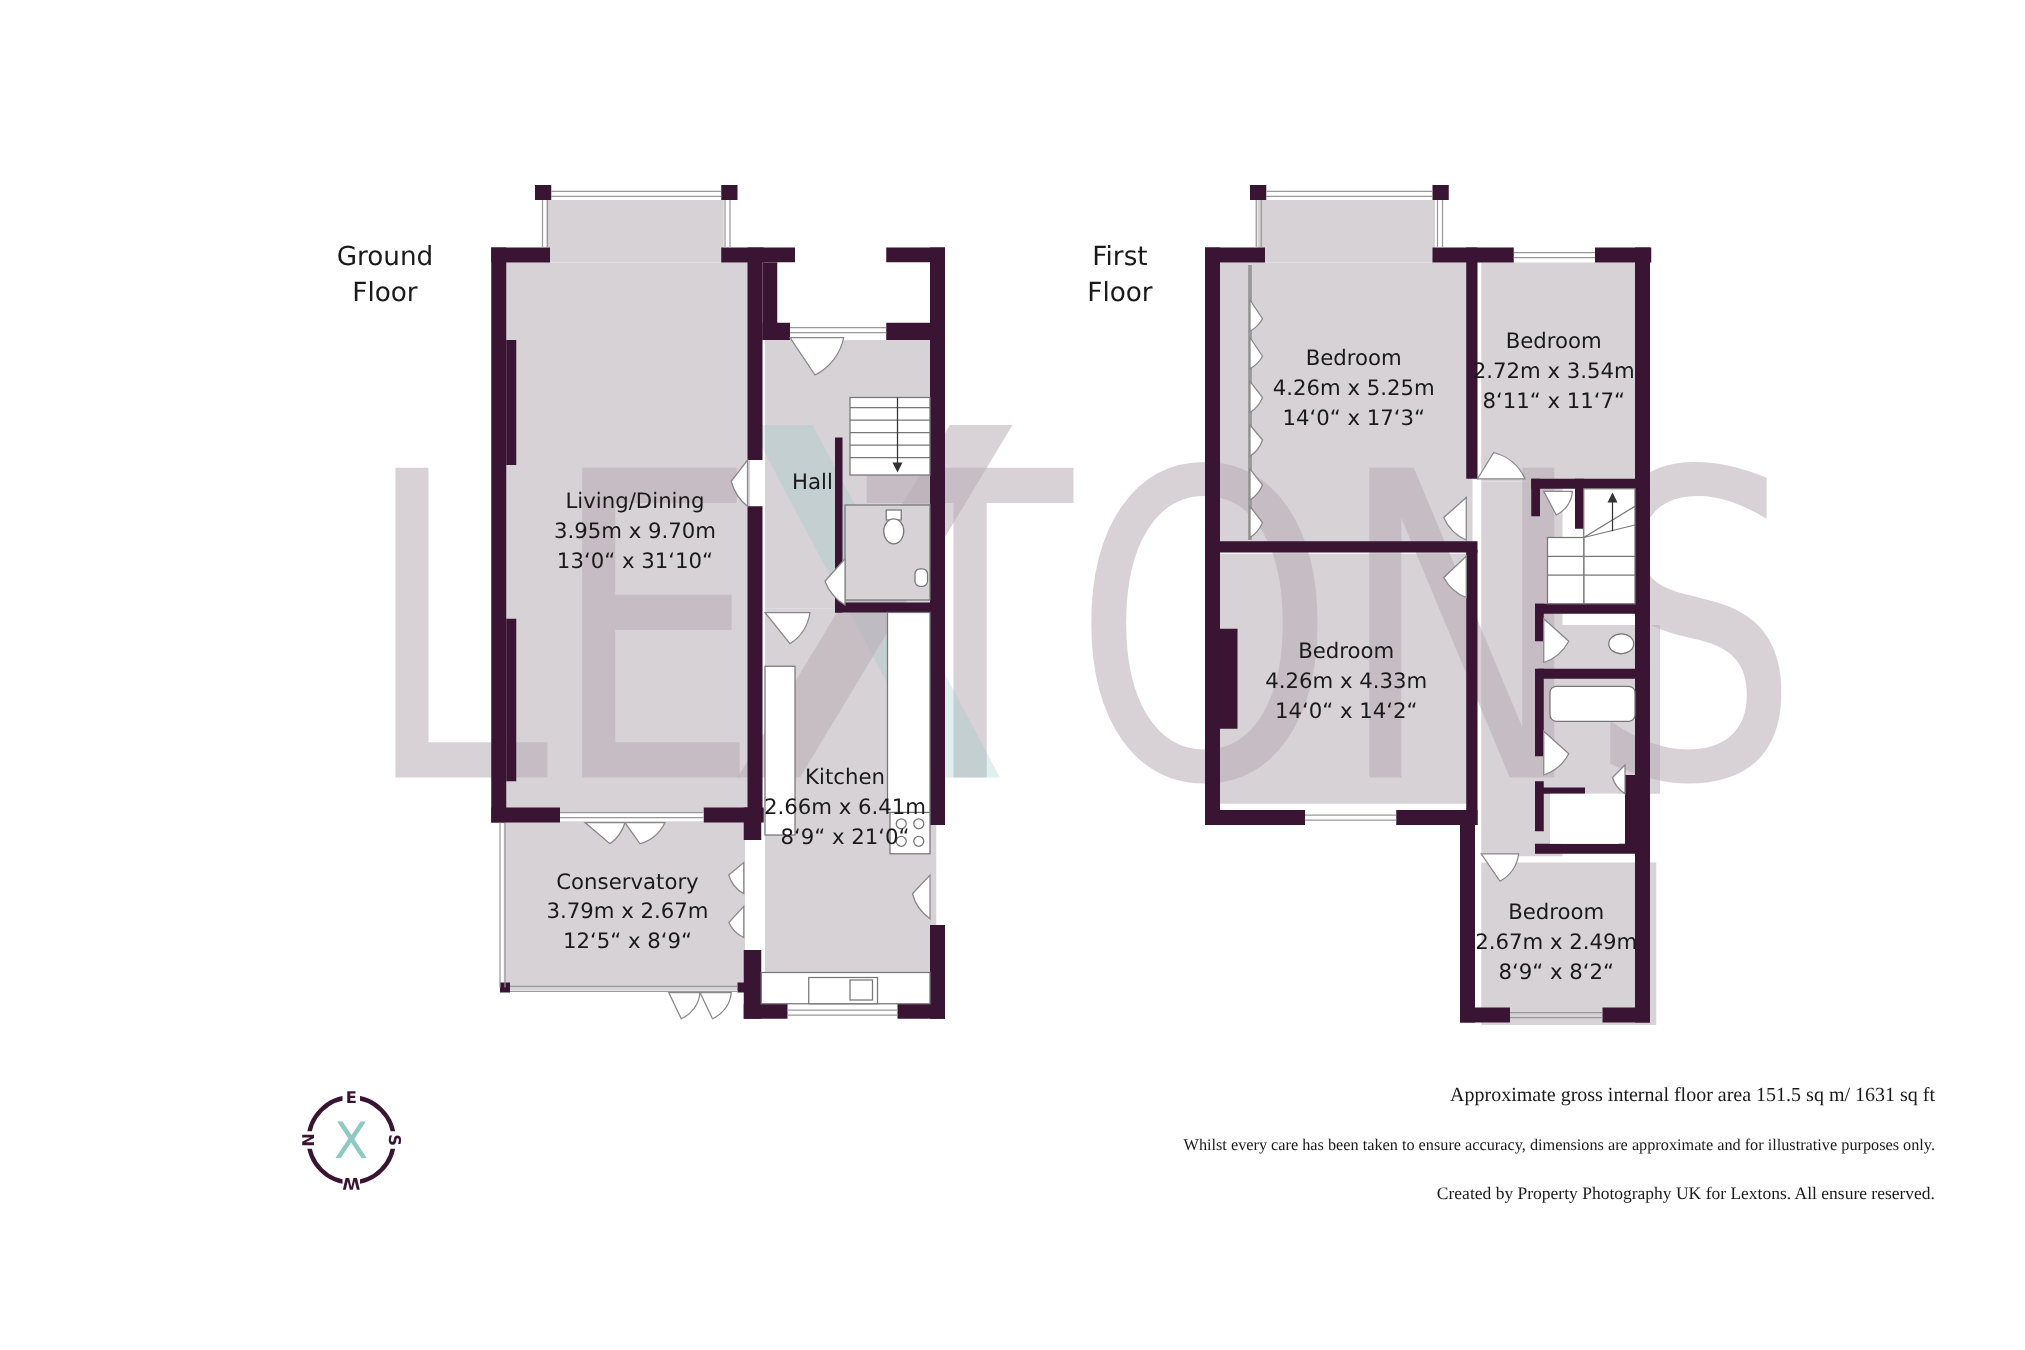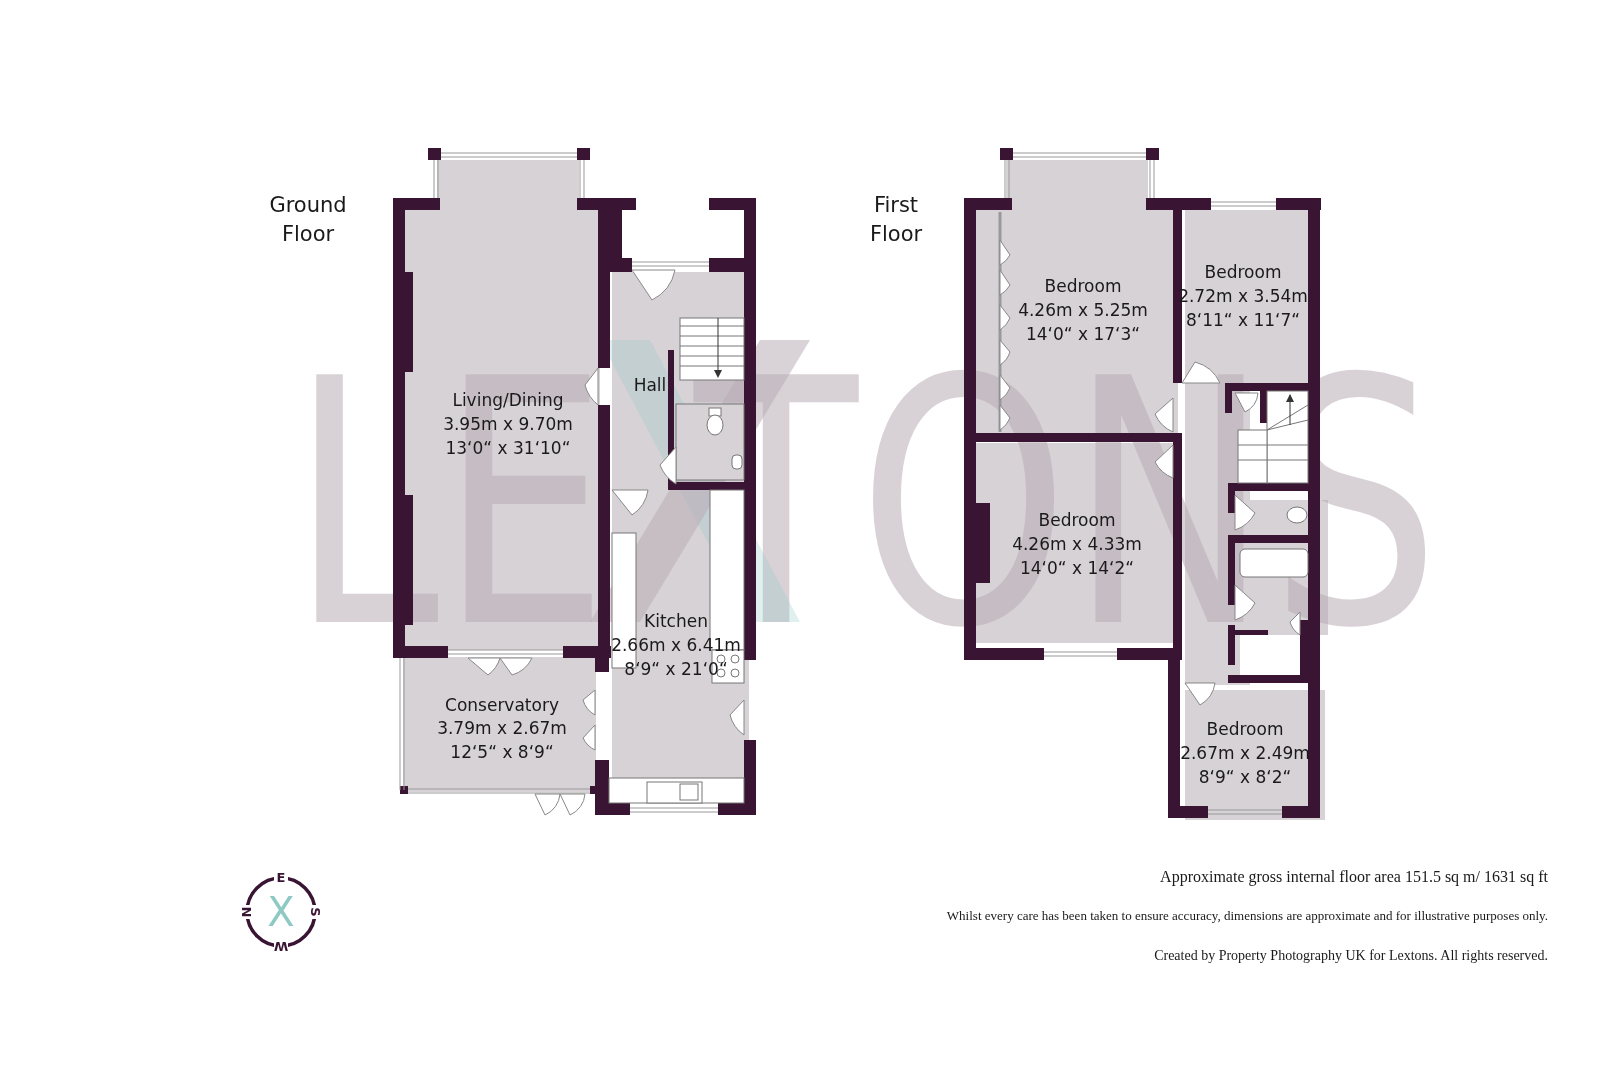--- a/index.html
+++ b/index.html
@@ -296,13 +296,13 @@
     <text x="0" y="-30" font-size="13" font-weight="bold" fill="#3a1533" text-anchor="middle">E</text>
     <text x="0" y="40" font-size="13" font-weight="bold" fill="#3a1533" text-anchor="middle" transform="rotate(180,0,35)">W</text>
     <text x="-35" y="5" font-size="13" font-weight="bold" fill="#3a1533" text-anchor="middle" transform="rotate(-90,-35,0)">N</text>
     <text x="35" y="5" font-size="13" font-weight="bold" fill="#3a1533" text-anchor="middle" transform="rotate(90,35,0)">S</text>
     <text x="0" y="14" font-size="40" fill="#8fc9c4" text-anchor="middle">X</text>
   </g>
 </svg>
 
 <div class="foot f1">Approximate gross internal floor area 151.5 sq m/ 1631 sq ft</div>
 <div class="foot f2">Whilst every care has been taken to ensure accuracy, dimensions are approximate and for illustrative purposes only.</div>
-<div class="foot f3">Created by Property Photography UK for Lextons. All rights reserved.</div>
+<div class="foot f3">Created by Property Photography UK for Lextons. All ensure reserved.</div>
 
 </body></html>

